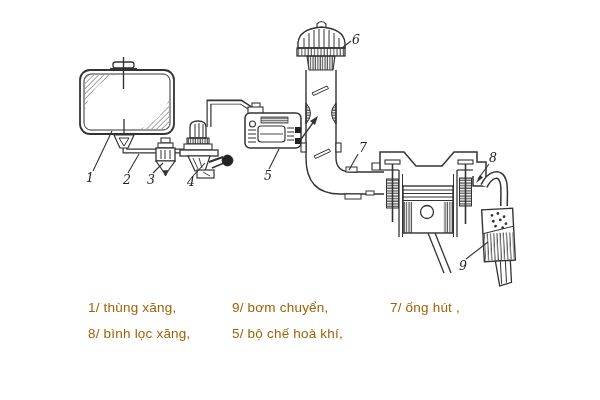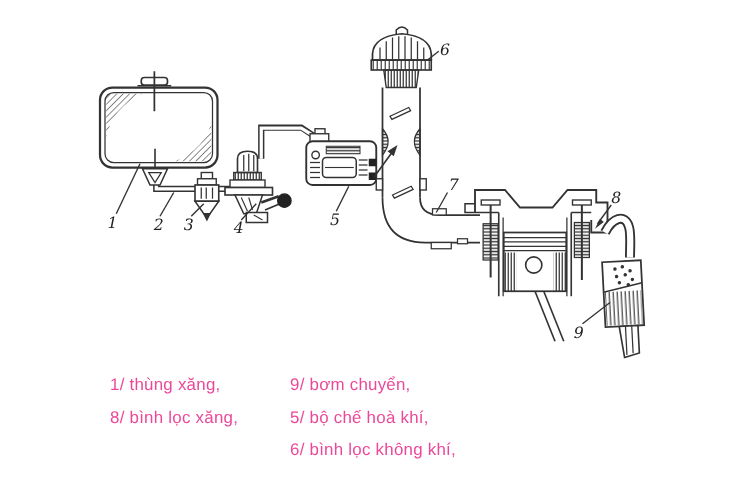--- a/index.html
+++ b/index.html
@@ -1,20 +1,20 @@
 <!DOCTYPE html>
 <html><head>
 <meta charset="utf-8">
 <style>
   html,body{margin:0;padding:0;background:#fff;}
   #stage{position:relative;width:600px;height:400px;background:#fff;overflow:hidden;
          font-family:"Liberation Sans",sans-serif;}
   #diagram-svg{position:absolute;left:0;top:0;}
   .legend-col{position:absolute;top:295px;}
-  .legend-item{height:26px;line-height:26px;font-size:13.5px;color:#ec4899;
+  .legend-item{height:26px;line-height:26px;font-size:13.5px;color:#a16207;
                letter-spacing:.2px;white-space:nowrap;}
   #legend-col-1{left:88px;}
   #legend-col-2{left:232px;}
   #legend-col-3{left:390px;}
   .num-label{font-family:"DejaVu Serif","Liberation Serif",serif;font-style:italic;
              font-size:12.5px;fill:#222;}
 </style>
 </head>
 <body>
 
@@ -238,18 +238,18 @@
   </g>
 </svg>
 
 <div class="legend-col" id="legend-col-1">
   <div class="legend-item">1/ thùng xăng,</div>
   <div class="legend-item">8/ bình lọc xăng,</div>
 </div>
 <div class="legend-col" id="legend-col-2">
   <div class="legend-item">9/ bơm chuyển,</div>
   <div class="legend-item">5/ bộ chế hoà khí,</div>
-  <div class="legend-item">6/ bình lọc không khí,</div>
 </div>
 <div class="legend-col" id="legend-col-3">
+  <div class="legend-item">7/ ống hút ,</div>
 </div>
 
 </div>
 
 </body></html>

